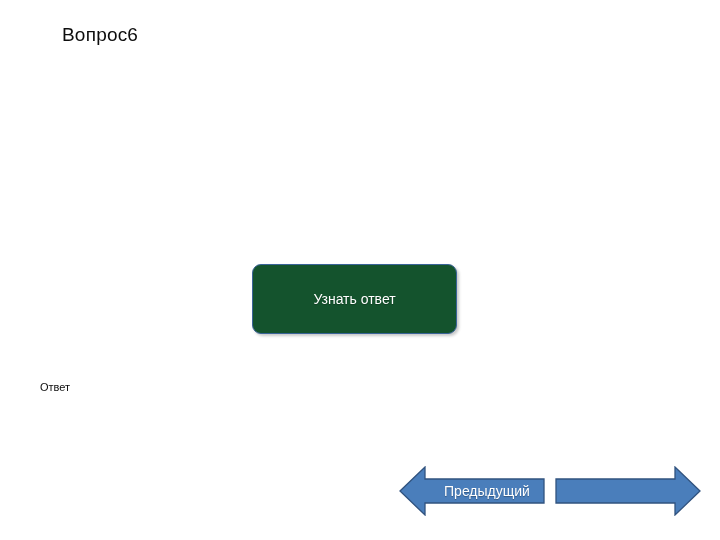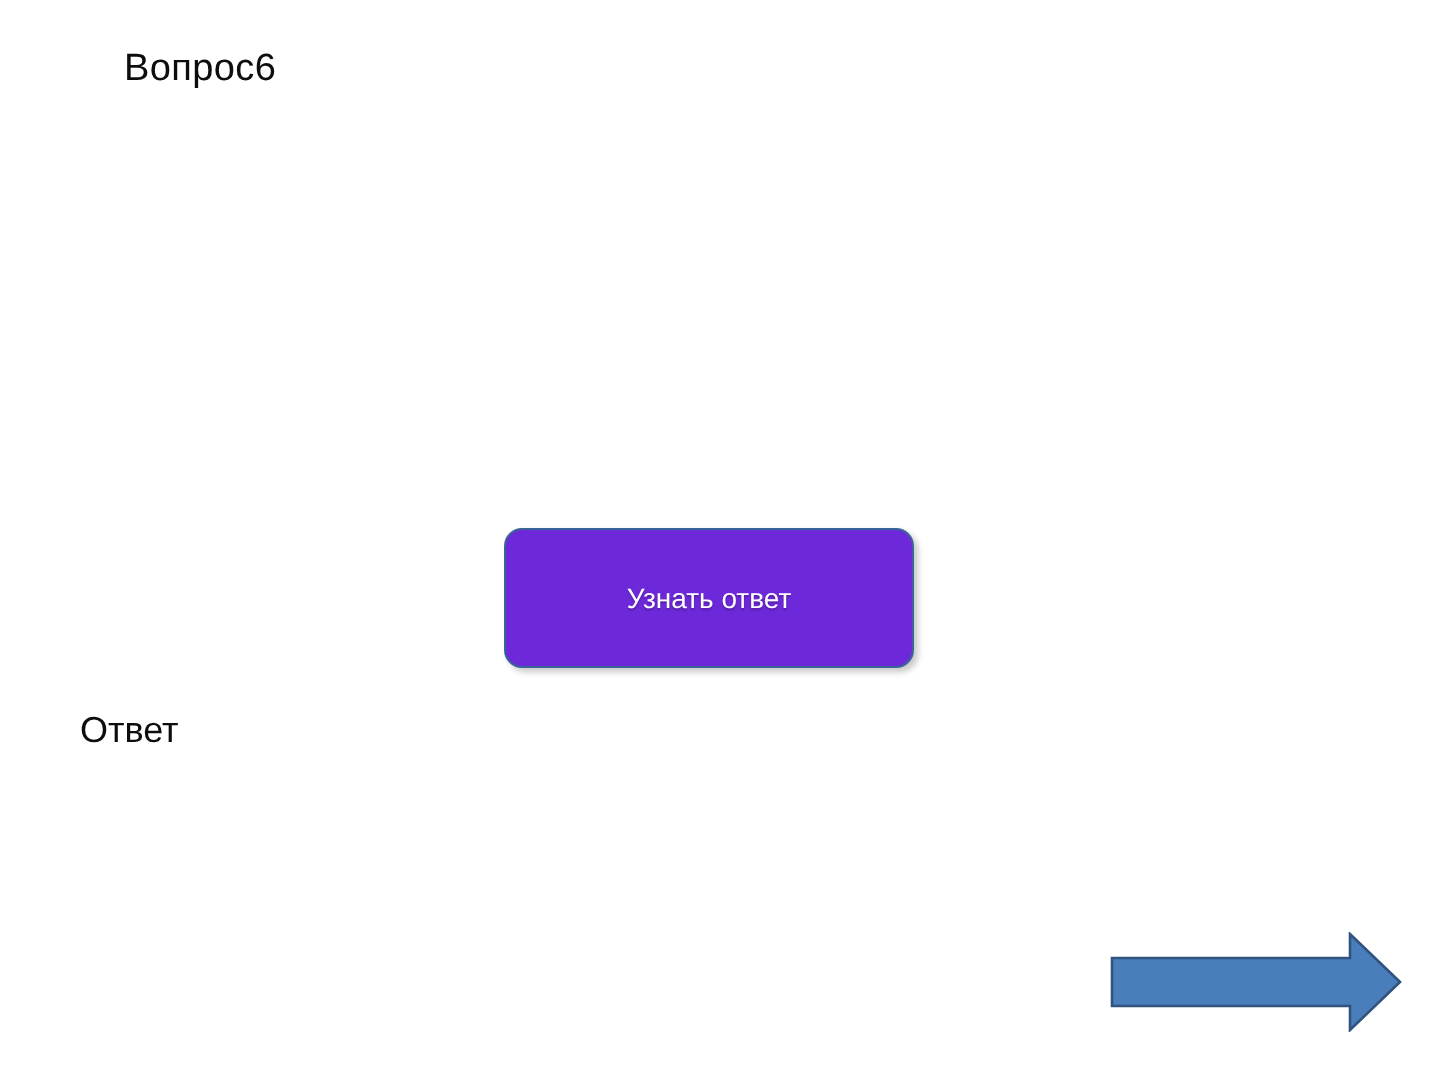--- a/index.html
+++ b/index.html
@@ -34,43 +34,43 @@
   }
 
   
   .reveal-button {
     position: absolute;
     left: 252px;
     top: 264px;
     width: 205px;
     height: 70px;
     box-sizing: border-box;
-    background: #6d28d9;
+    background: #14532d;
     border: 1px solid #3a6498;
     border-radius: 9px;
     display: flex;
     align-items: center;
     justify-content: center;
     cursor: pointer;
     box-shadow: 2px 2px 3px rgba(0,0,0,0.22);
   }
   .reveal-button-label {
     color: #ffffff;
     font-size: 14px;
     line-height: 18px;
     white-space: nowrap;
     text-shadow: 0 1px 1px rgba(0,0,0,0.25);
   }
 
   
   .answer-label {
     position: absolute;
     left: 40px;
-    top: 356px;
-    font-size: 18px;
+    top: 378px;
+    font-size: 11px;
     line-height: 19px;
     color: #0d0d0d;
     white-space: nowrap;
   }
 
   
   .arrow-button {
     position: absolute;
     top: 466px;
     width: 146px;
@@ -117,20 +117,27 @@
 <div id="slide">
 
   <div class="slide-title">Вопрос6</div>
 
   <div class="reveal-button">
     <span class="reveal-button-label">Узнать ответ</span>
   </div>
 
   <div class="answer-label">Ответ</div>
 
+  <div class="arrow-button" id="prev-button">
+    <svg width="146" height="50" viewBox="0 0 146 50">
+      <polygon points="1,25 26,1 26,13 145,13 145,37 26,37 26,49" fill="#4a7ebb" stroke="#2f5party"></polygon>
+      <polygon points="1,25 26,1 26,13 145,13 145,37 26,37 26,49" fill="#4a7ebb" stroke="#31537f" stroke-width="1.3" stroke-linejoin="miter"></polygon>
+    </svg>
+    <span class="arrow-label">Предыдущий</span>
+  </div>
 
   <div class="arrow-button" id="next-button">
     <svg width="146" height="50" viewBox="0 0 146 50">
       <polygon points="145,25 120,1 120,13 1,13 1,37 120,37 120,49" fill="#4a7ebb" stroke="#31537f" stroke-width="1.3" stroke-linejoin="miter"></polygon>
     </svg>
   </div>
 
 </div>
 
 </body></html>

